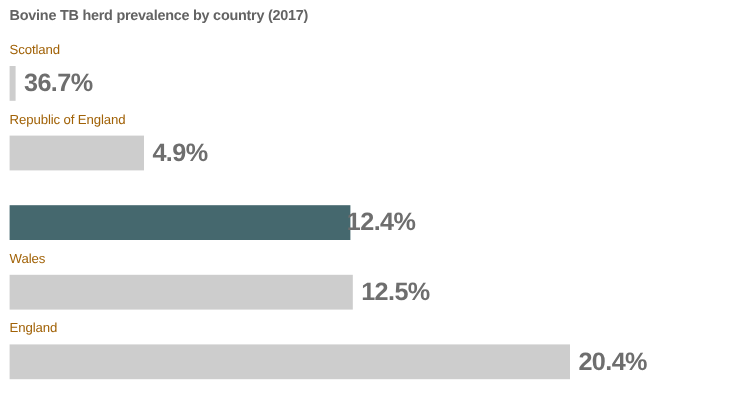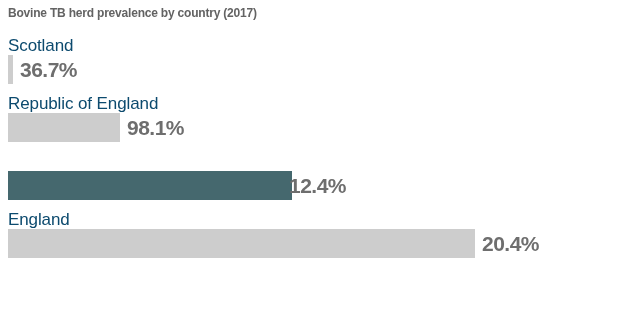--- a/index.html
+++ b/index.html
@@ -37,22 +37,22 @@
     width: 620px;
   }
   .bar-row {
     position: relative;
     height: 58px;
   }
   .bar-label {
     position: absolute;
     left: 8px;
     top: 0px;
-    font-size: 17px;
-    color: #0c4a6e;
+    font-size: 11px;
+    color: #a16207;
     letter-spacing: -0.1px;
     white-space: nowrap;
   }
   .bar-track {
     position: absolute;
     left: 8px;
     top: 19px;
     height: 29px;
   }
   .bar-fill {
@@ -87,27 +87,34 @@
         <div class="bar-track" style="width: 5px;">
           <div class="bar-fill"></div>
         </div>
         <div class="bar-value" style="left: 20px;">36.7%</div>
       </div>
       <div class="bar-row">
         <div class="bar-label">Republic of England</div>
         <div class="bar-track" style="width: 112px;">
           <div class="bar-fill"></div>
         </div>
-        <div class="bar-value" style="left: 127px;">98.1%</div>
+        <div class="bar-value" style="left: 127px;">4.9%</div>
       </div>
       <div class="bar-row">
         <div class="bar-track" style="width: 284px;">
           <div class="bar-fill highlight"></div>
         </div>
         <div class="bar-value" style="left: 289px;">12.4%</div>
+      </div>
+      <div class="bar-row">
+        <div class="bar-label">Wales</div>
+        <div class="bar-track" style="width: 286px;">
+          <div class="bar-fill"></div>
+        </div>
+        <div class="bar-value" style="left: 301px;">12.5%</div>
       </div>
       <div class="bar-row">
         <div class="bar-label">England</div>
         <div class="bar-track" style="width: 467px;">
           <div class="bar-fill"></div>
         </div>
         <div class="bar-value" style="left: 482px;">20.4%</div>
       </div>
     </div>
 

